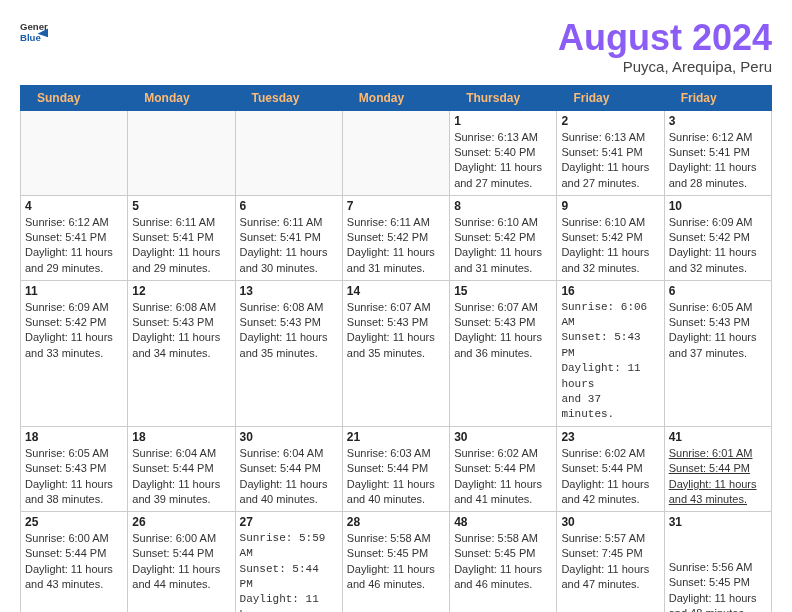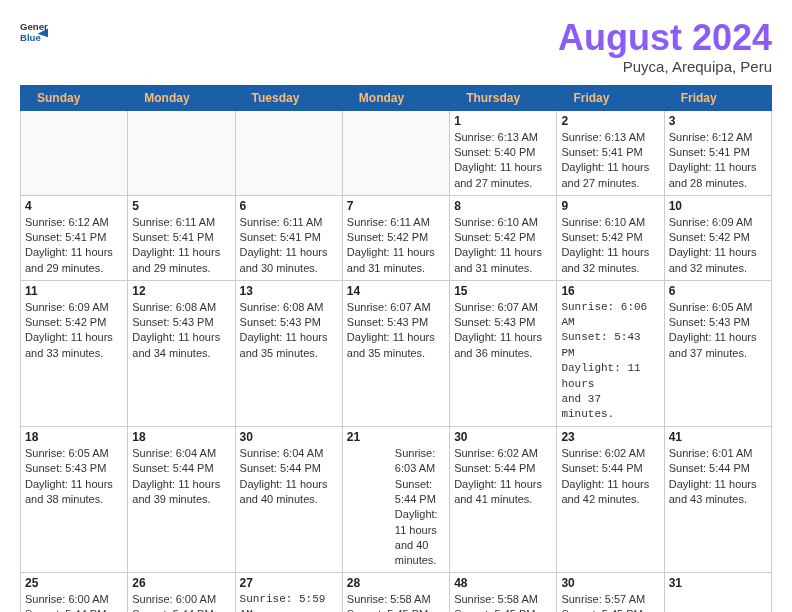--- a/index.html
+++ b/index.html
@@ -258,42 +258,42 @@
           </td>
           <td>
             <div class="day-number">30</div>
             <div class="day-info" style="white-space: pre-line;">Sunrise: 6:04 AM
 Sunset: 5:44 PM
 Daylight: 11 hours
 and 40 minutes.</div>
           </td>
           <td>
             <div class="day-number">21</div>
-            <div class="day-info" style="white-space: pre-line; margin-left: 48px;">Sunrise: 6:03 AM
+            <div class="day-info" style="white-space: pre-line;">Sunrise: 6:03 AM
 Sunset: 5:44 PM
 Daylight: 11 hours
 and 40 minutes.</div>
           </td>
           <td>
             <div class="day-number">30</div>
             <div class="day-info" style="white-space: pre-line;">Sunrise: 6:02 AM
 Sunset: 5:44 PM
 Daylight: 11 hours
 and 41 minutes.</div>
           </td>
           <td>
             <div class="day-number">23</div>
             <div class="day-info" style="white-space: pre-line;">Sunrise: 6:02 AM
 Sunset: 5:44 PM
 Daylight: 11 hours
 and 42 minutes.</div>
           </td>
           <td>
             <div class="day-number">41</div>
-            <div class="day-info" style="white-space: pre-line;">Sunrise: 6:01 AM
+            <div class="day-info" style="white-space: pre-line; text-decoration: underline;">Sunrise: 6:01 AM
 Sunset: 5:44 PM
 Daylight: 11 hours
 and 43 minutes.</div>
           </td>
         </tr>
         <tr>
           <td>
             <div class="day-number">25</div>
             <div class="day-info" style="white-space: pre-line;">Sunrise: 6:00 AM
 Sunset: 5:44 PM
@@ -324,21 +324,21 @@
           <td>
             <div class="day-number">48</div>
             <div class="day-info" style="white-space: pre-line;">Sunrise: 5:58 AM
 Sunset: 5:45 PM
 Daylight: 11 hours
 and 46 minutes.</div>
           </td>
           <td>
             <div class="day-number">30</div>
             <div class="day-info" style="white-space: pre-line;">Sunrise: 5:57 AM
-Sunset: 5:45 PM
+Sunset: 7:45 PM
 Daylight: 11 hours
 and 47 minutes.</div>
           </td>
           <td>
             <div class="day-number">31</div>
             <div class="day-info" style="white-space: pre-line; margin-top: 31px;">Sunrise: 5:56 AM
 Sunset: 5:45 PM
 Daylight: 11 hours
 and 48 minutes.</div>
           </td>

